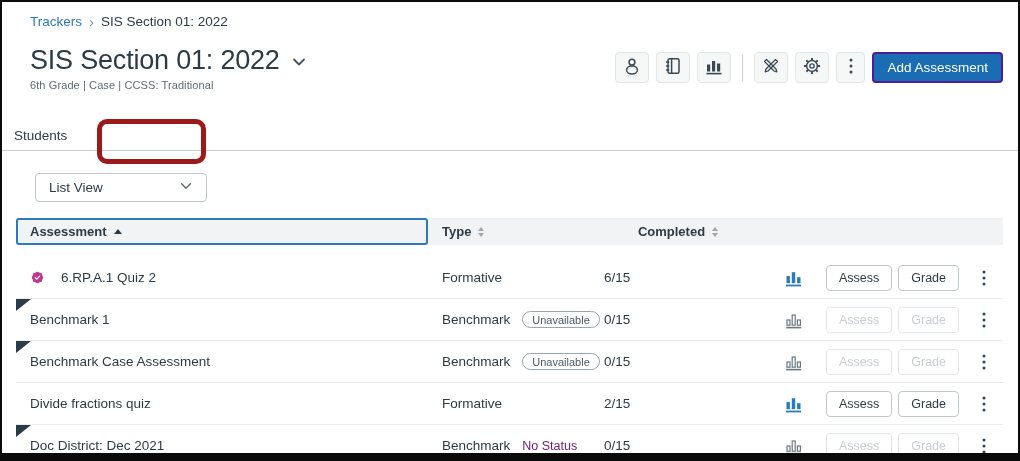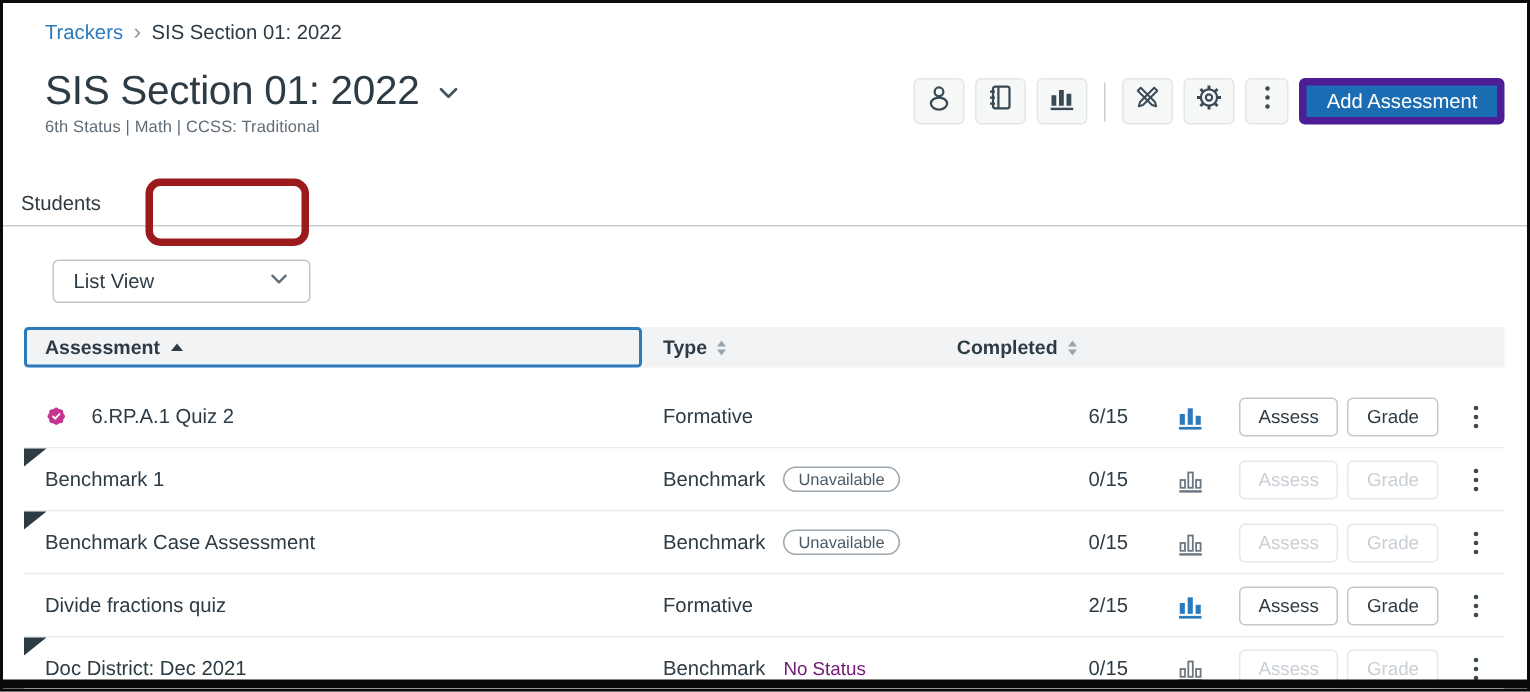--- a/index.html
+++ b/index.html
@@ -28,21 +28,21 @@
   .header-row{display:flex;justify-content:space-between;align-items:flex-start;padding:0 15px 0 28px;margin-top:15px}
   .title-line{display:flex;align-items:center;gap:10px}
   .page-title{font-size:27px;font-weight:400;letter-spacing:-.2px;line-height:32px}
   .title-caret{display:flex;align-items:center;cursor:pointer;margin-top:4px}
   .subtitle{margin-top:3px;font-size:11px;color:#5f6b75;letter-spacing:.1px}
   .toolbar{display:flex;align-items:center;gap:7px;margin-top:8px}
   .icon-btn{width:34px;height:31px;border-radius:4px;background:#f6f7f7;border:1px solid #e3e6e8;
     display:flex;align-items:center;justify-content:center;cursor:pointer}
   .icon-btn.narrow{width:29px}
   .tb-divider{width:1px;height:26px;background:var(--border);margin:0 4px}
-  .primary-btn{height:31px;padding:0 13px;background:var(--btn-blue);border:5px solid #4c1d95;
+  .primary-btn{height:31px;padding:0 13px;background:var(--btn-blue);border:2px solid #4c1d95;
     border-radius:4px;color:#fff;font-size:13.5px;font-family:inherit;cursor:pointer}
   
   .tabs-row{margin-top:33px;border-bottom:1px solid var(--border);padding-left:2px;display:flex;gap:14px}
   .tab{height:27px;display:flex;align-items:center;padding:0 10px;font-size:13.5px;cursor:pointer;
     border-bottom:4px solid transparent;margin-bottom:-1px}
   .tab.active{border-bottom-color:var(--accent)}
   .annotation{position:absolute;left:95px;top:117px;width:109px;height:45px;
     border:5px solid var(--annotation-red);border-radius:10px;pointer-events:none;z-index:6}
   
   .filter-row{margin-top:22px;padding-left:33px}
@@ -62,21 +62,21 @@
   .tri-down{width:0;height:0;border-left:3.5px solid transparent;border-right:3.5px solid transparent;border-top:4px solid #9aa5ad}
   .tri-asc{width:0;height:0;border-left:4px solid transparent;border-right:4px solid transparent;border-bottom:5px solid var(--text-dark);margin-left:7px}
   .trow{height:42px;align-items:center;border-bottom:1px solid var(--rowline);position:relative;background:#fff;font-size:13.5px}
   .flag{position:absolute;left:0;top:0;width:0;height:0;border-top:12px solid #2d3b45;border-right:15px solid transparent}
   .name-cell{padding-left:14px;display:flex;align-items:center;gap:15px}
   .badge{display:flex;color:var(--magenta);margin-right:1px}
   .name{cursor:pointer}
   .type-cell{padding-left:14px;display:flex;align-items:center}
   .pill{margin-left:12px;border:1px solid #9aa5ad;border-radius:10px;padding:1.5px 9px;font-size:11px;color:#4a5b66}
   .status-text{margin-left:12px;color:#701a75;font-size:12.5px}
-  .completed-cell{text-align:right}
+  .completed-cell{text-align:left}
   .actions-cell{display:flex;align-items:center;justify-content:flex-end;padding-right:12px}
   .chart-btn{display:flex;margin-right:22px;cursor:pointer}
   .chart-btn .inactive{display:none}
   .trow.disabled .chart-btn .inactive{display:block}
   .act-btn{height:26px;padding:0 12px;background:#fff;border:1px solid #c1c8cd;border-radius:4px;
     font-size:12.5px;font-family:inherit;color:var(--text-dark);cursor:pointer}
   .act-btn + .act-btn{margin-left:6px}
   .act-btn:disabled{color:#c9cfd4;border-color:#e4e8ea;cursor:default}
   .kebab{margin-left:18px;width:14px;display:flex;justify-content:center;cursor:pointer}
   .bottom-strip{position:absolute;left:0;bottom:0;width:100%;height:6px;background:#0a0a0a;z-index:9}
@@ -95,21 +95,21 @@
   <div class="header-row">
     <div>
       <div class="title-line">
         <h1 class="page-title">SIS Section 01: 2022</h1>
         <span class="title-caret">
           <svg width="18" height="18" viewBox="0 0 18 18">
               <polyline points="4,6.5 9,11.5 14,6.5" fill="none" stroke="#44545f" stroke-width="1.8" stroke-linecap="round" stroke-linejoin="round"></polyline>
             </svg>
         </span>
       </div>
-      <div class="subtitle">6th Status  |  Math  |  CCSS: Traditional</div>
+      <div class="subtitle">6th Grade  |  Case  |  CCSS: Traditional</div>
     </div>
 
     <div class="toolbar">
       <div class="icon-btn">
         <span>
           <svg width="20" height="20" viewBox="0 0 20 20" fill="none" stroke="#3a4a55" stroke-width="1.5">
             <circle cx="10" cy="6.2" r="2.9"></circle>
               <ellipse cx="10" cy="14" rx="5.4" ry="4"></ellipse>
           </svg>
         </span>

